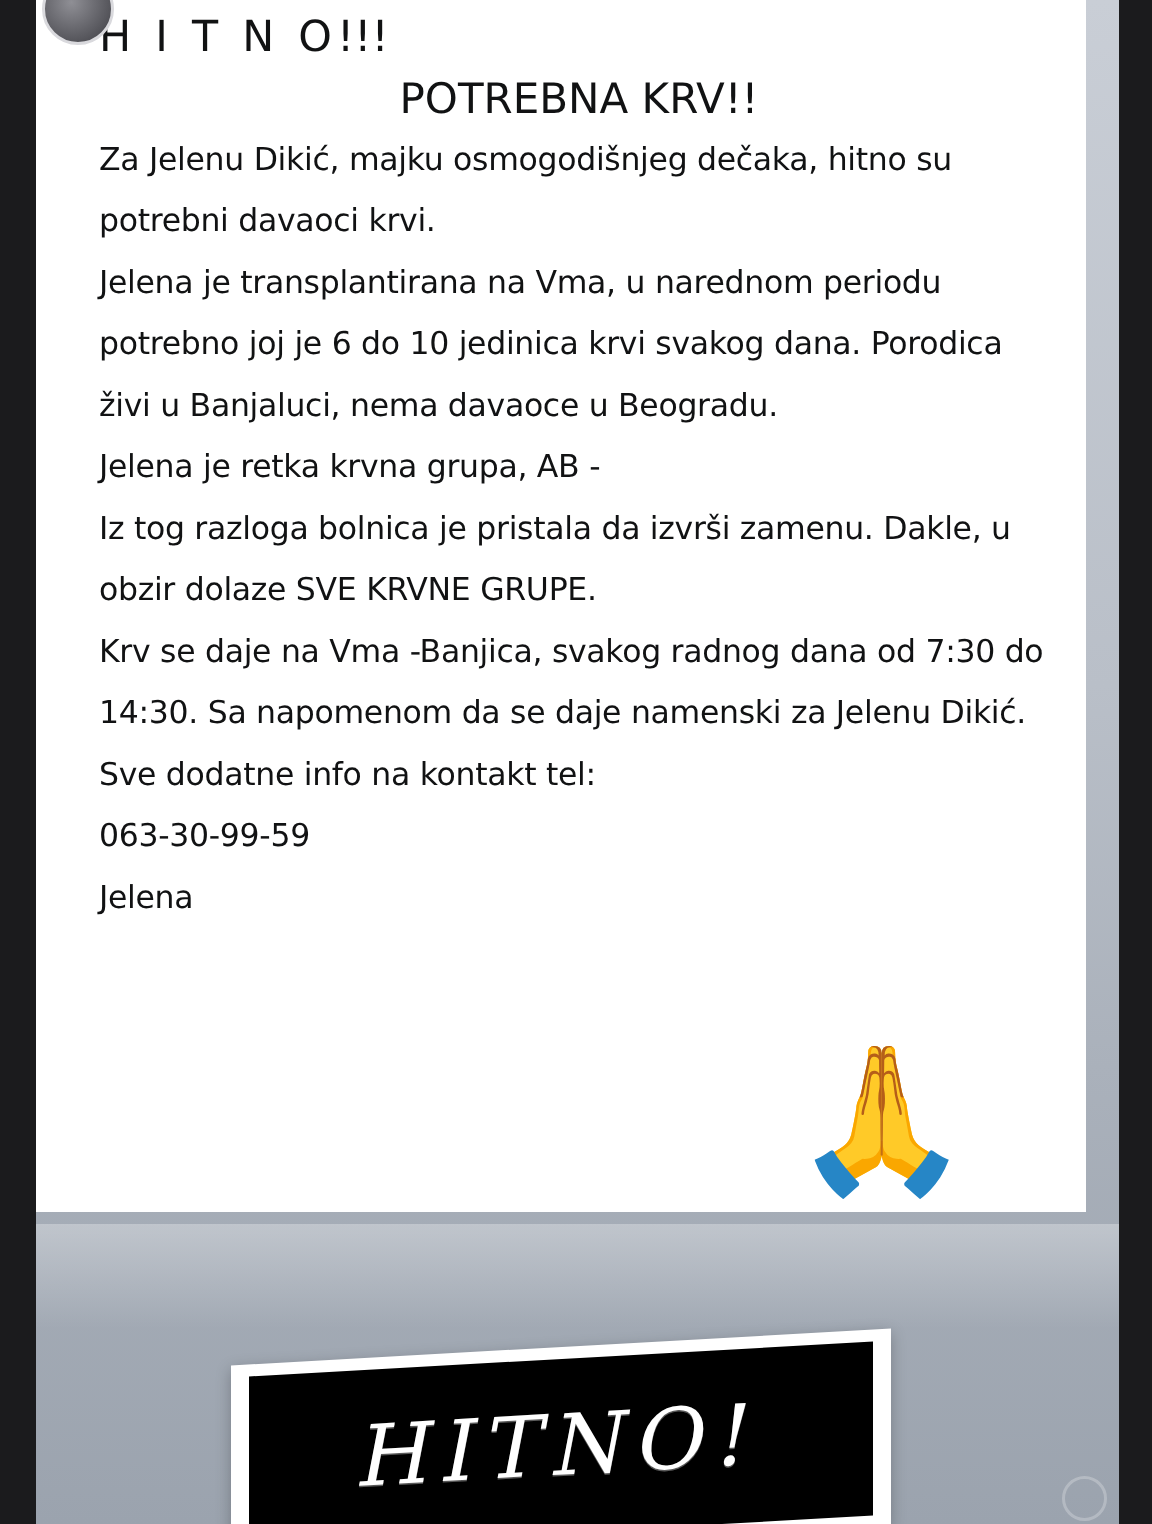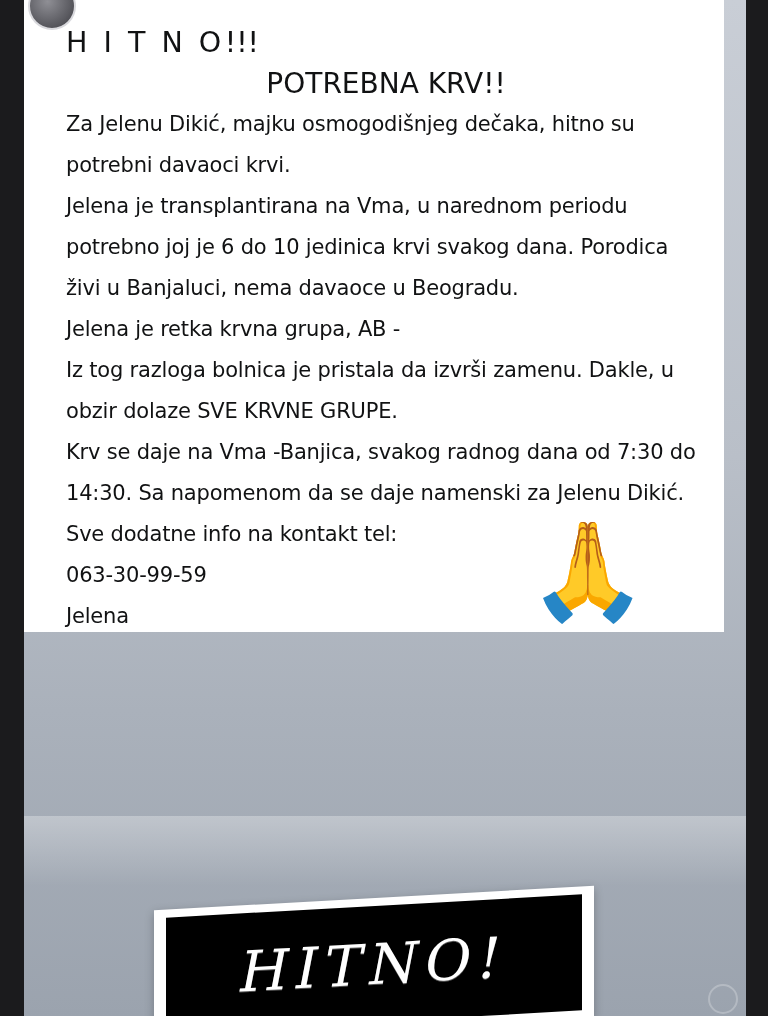--- a/index.html
+++ b/index.html
@@ -59,24 +59,24 @@
     border: 2px solid #d9d9dd;
     z-index: 5;
   }
 
   
   .post-card {
     position: absolute;
     left: 24px;
     top: 0;
     width: 700px;
-    height: 632px;
+    height: 808px;
     background: #ffffff;
     box-sizing: border-box;
-    padding: 22px 18px 0 42px;
+    padding: 4px 18px 0 42px;
     overflow: hidden;
   }
 
   .post-text {
     color: #111213;
     font-family: "DejaVu Sans", sans-serif;
     font-size: 21px;
     line-height: 41px;
     letter-spacing: -0.2px;
     white-space: pre-wrap;

